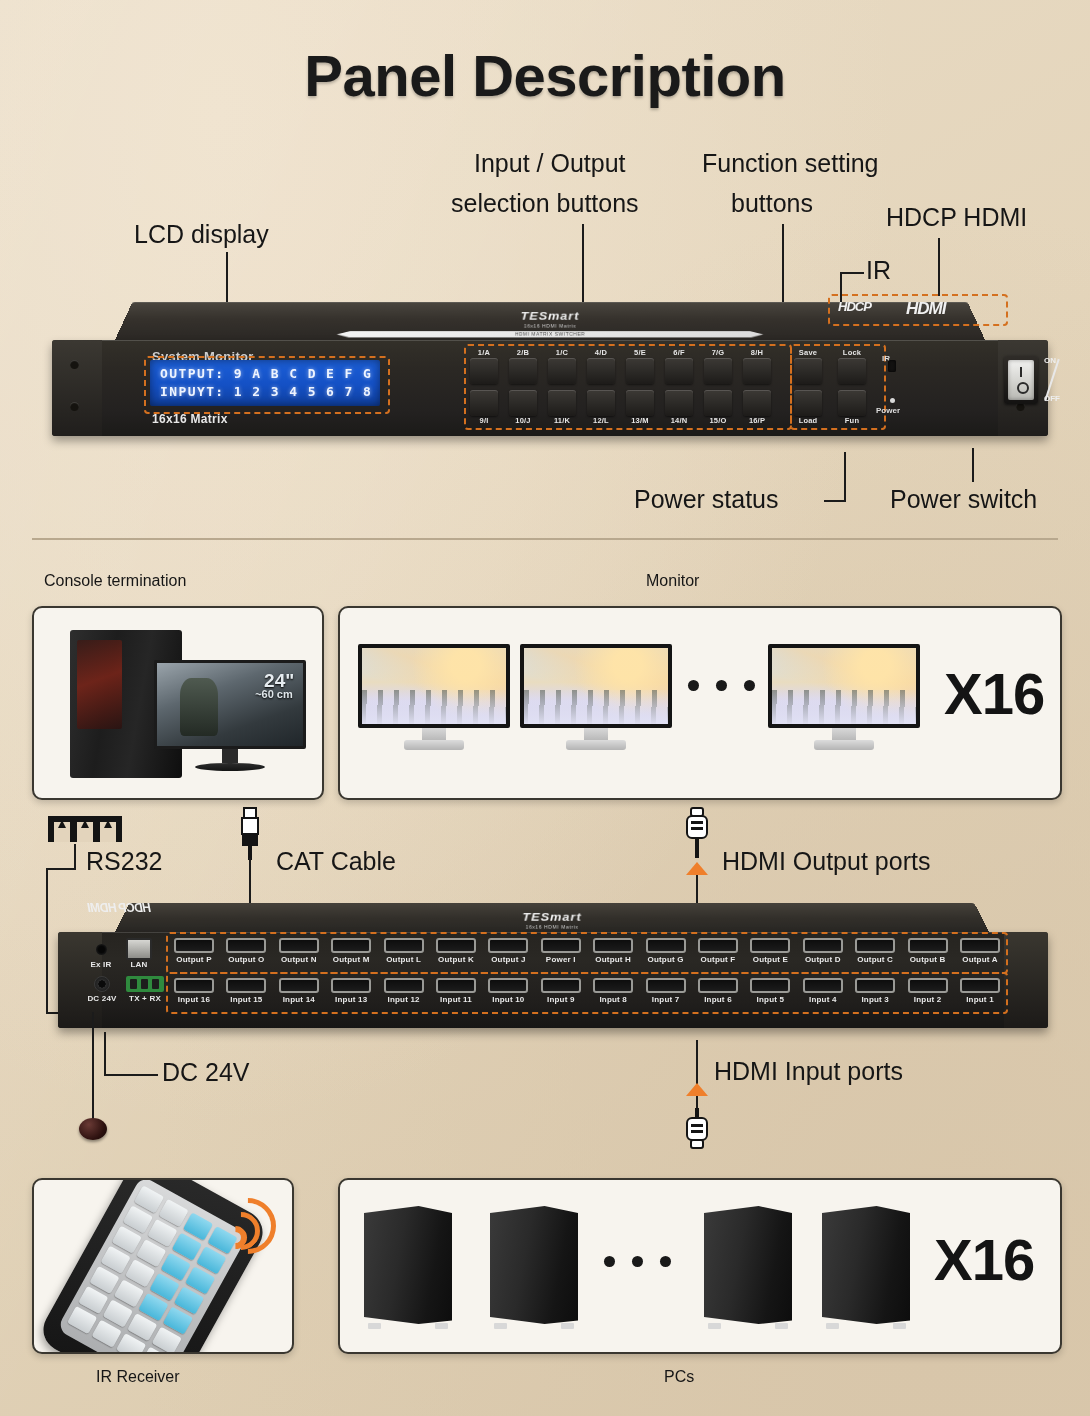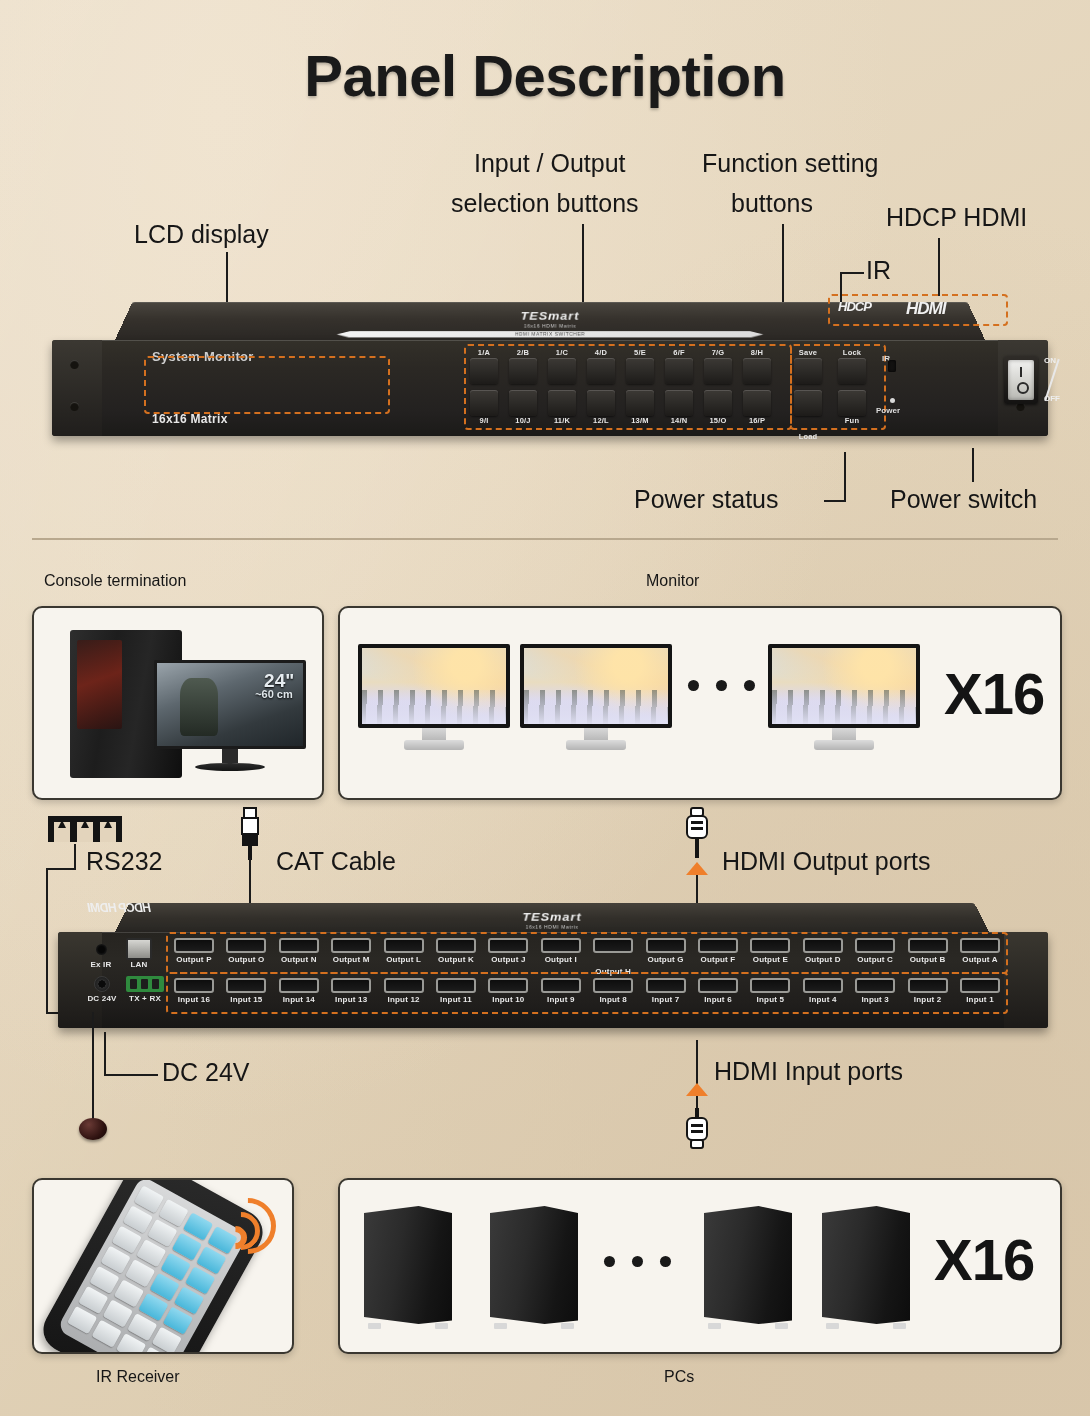--- a/index.html
+++ b/index.html
@@ -240,20 +240,26 @@
     <div class="hole" style="top:20px;"></div>
       <div class="hole" style="top:62px;"></div>
   </div>
   <div class="ear r">
     <div class="hole" style="top:20px;"></div>
       <div class="hole" style="top:62px;"></div>
   </div>
 
   <div class="sysmon">System Monitor</div>
   <div class="dash" style="left:92px;top:60px;width:242px;height:54px;"></div>
+  <div class="lcd-wrap">
+    <div class="lcd">
+      <div class="row r1">OUTPUT: 9 A B C D E F G</div>
+      <div class="row r2">INPUYT: 1 2 3 4 5 6 7 8</div>
+    </div>
+  </div>
   <div class="modeltxt">16x16 Matrix</div>
 
   <div class="dash" style="left:412px;top:48px;width:324px;height:82px;"></div>
   <div class="btnpad" id="selpad">
       <div class="blab" style="left: -1px; top: 0px;">1/A</div>
       <div class="btn" style="left: 0px; top: 10px;"></div>
       <div class="blab" style="left: 38px; top: 0px;">2/B</div>
       <div class="btn" style="left: 39px; top: 10px;"></div>
       <div class="blab" style="left: 77px; top: 0px;">1/C</div>
       <div class="btn" style="left: 78px; top: 10px;"></div>
@@ -284,21 +290,21 @@
       <div class="btn" style="left: 273px; top: 42px;"></div>
       <div class="blab" style="left: 272px; top: 68px;">16/P</div>
     </div>
 
   <div class="dash" style="left:738px;top:48px;width:92px;height:82px;"></div>
   <div class="fnpad" id="fnpad">
       <div class="blab" style="left: -1px; top: 0px;">Save</div>
       <div class="btn" style="left: 0px; top: 10px;"></div>
       <div class="blab" style="left: 43px; top: 0px;">Lock</div>
       <div class="btn" style="left: 44px; top: 10px;"></div>
-      <div class="blab" style="left: -1px; top: 68px; margin-top: 16px;">Load</div>
+      <div class="blab" style="left: -1px; top: 68px;">Load</div>
       <div class="btn" style="left: 0px; top: 42px;"></div>
       <div class="blab" style="left: 43px; top: 68px;">Fun</div>
       <div class="btn" style="left: 44px; top: 42px;"></div>
     </div>
 
   <div class="ir-lbl">IR</div>
   <div class="ir-dot"></div>
   <div class="pw-dot"></div>
   <div class="pw-lbl">Power</div>
 
@@ -431,23 +437,23 @@
       <div class="plab" style="left: 214.8px; top: 57px;">Output N</div>
       <div class="hport" style="left: 273.2px; top: 40px;"></div>
       <div class="plab" style="left: 267.2px; top: 57px;">Output M</div>
       <div class="hport" style="left: 325.6px; top: 40px;"></div>
       <div class="plab" style="left: 319.6px; top: 57px;">Output L</div>
       <div class="hport" style="left: 378px; top: 40px;"></div>
       <div class="plab" style="left: 372px; top: 57px;">Output K</div>
       <div class="hport" style="left: 430.4px; top: 40px;"></div>
       <div class="plab" style="left: 424.4px; top: 57px;">Output J</div>
       <div class="hport" style="left: 482.8px; top: 40px;"></div>
-      <div class="plab" style="left: 476.8px; top: 57px;">Output I</div>
+      <div class="plab" style="left: 476.8px; top: 57px;">Power I</div>
       <div class="hport" style="left: 535.2px; top: 40px;"></div>
-      <div class="plab" style="left: 529.2px; top: 57px; margin-top: 12px;">Output H</div>
+      <div class="plab" style="left: 529.2px; top: 57px;">Output H</div>
       <div class="hport" style="left: 587.6px; top: 40px;"></div>
       <div class="plab" style="left: 581.6px; top: 57px;">Output G</div>
       <div class="hport" style="left: 640px; top: 40px;"></div>
       <div class="plab" style="left: 634px; top: 57px;">Output F</div>
       <div class="hport" style="left: 692.4px; top: 40px;"></div>
       <div class="plab" style="left: 686.4px; top: 57px;">Output E</div>
       <div class="hport" style="left: 744.8px; top: 40px;"></div>
       <div class="plab" style="left: 738.8px; top: 57px;">Output D</div>
       <div class="hport" style="left: 797.2px; top: 40px;"></div>
       <div class="plab" style="left: 791.2px; top: 57px;">Output C</div>

